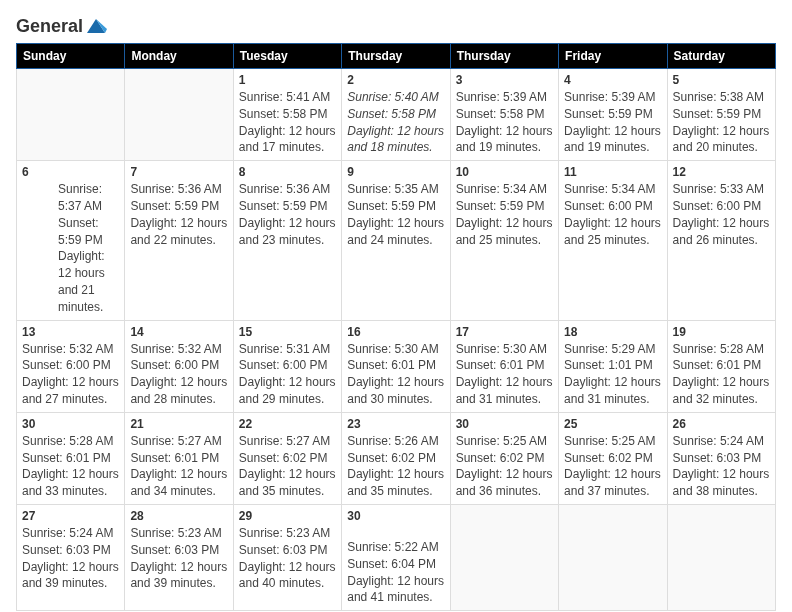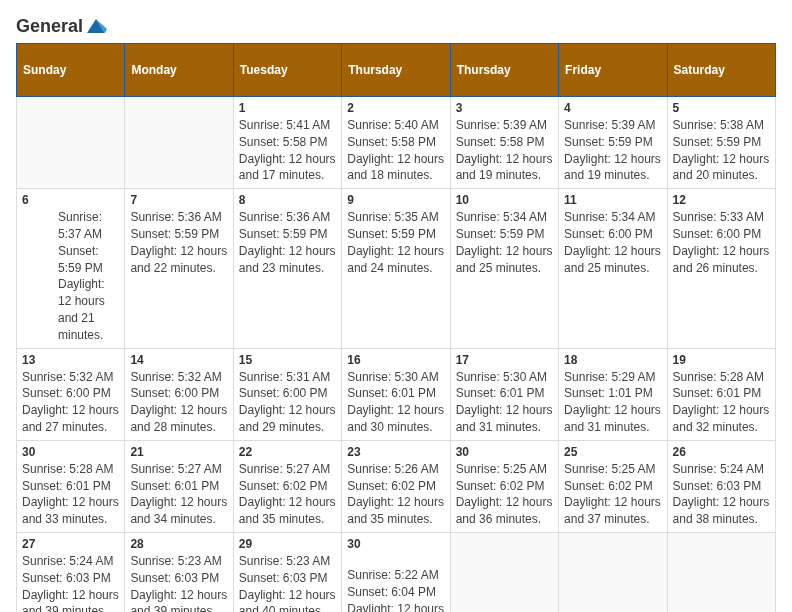--- a/index.html
+++ b/index.html
@@ -41,23 +41,23 @@
       font-weight: normal;
     }
     .calendar {
       flex: 1;
       border: 1px solid #ccc;
       border-collapse: collapse;
       width: 100%;
       table-layout: fixed;
     }
     .calendar th {
-      background: #a16207;
+      background: #000000;
       color: #fff;
-      padding: 19px 6px;
+      padding: 5px 6px;
       font-size: 12px;
       font-weight: bold;
       text-align: left;
       border: 1px solid #1a5a9d;
     }
     .calendar td {
       border: 1px solid #ddd;
       vertical-align: top;
       padding: 4px 5px;
       font-size: 9.5px;
@@ -124,21 +124,21 @@
           <td class="empty-cell"></td>
           <td>
             <span class="day-number">1</span>
             <div class="day-info" style="white-space: pre-line;">Sunrise: 5:41 AM
 Sunset: 5:58 PM
 Daylight: 12 hours
 and 17 minutes.</div>
           </td>
           <td>
             <span class="day-number">2</span>
-            <div class="day-info" style="white-space: pre-line;">Sunrise: 5:40 AM
+            <div class="day-info" style="white-space: pre-line; font-style: italic;">Sunrise: 5:40 AM
 Sunset: 5:58 PM
 Daylight: 12 hours
 and 18 minutes.</div>
           </td>
           <td>
             <span class="day-number">3</span>
             <div class="day-info" style="white-space: pre-line;">Sunrise: 5:39 AM
 Sunset: 5:58 PM
 Daylight: 12 hours
 and 19 minutes.</div>

